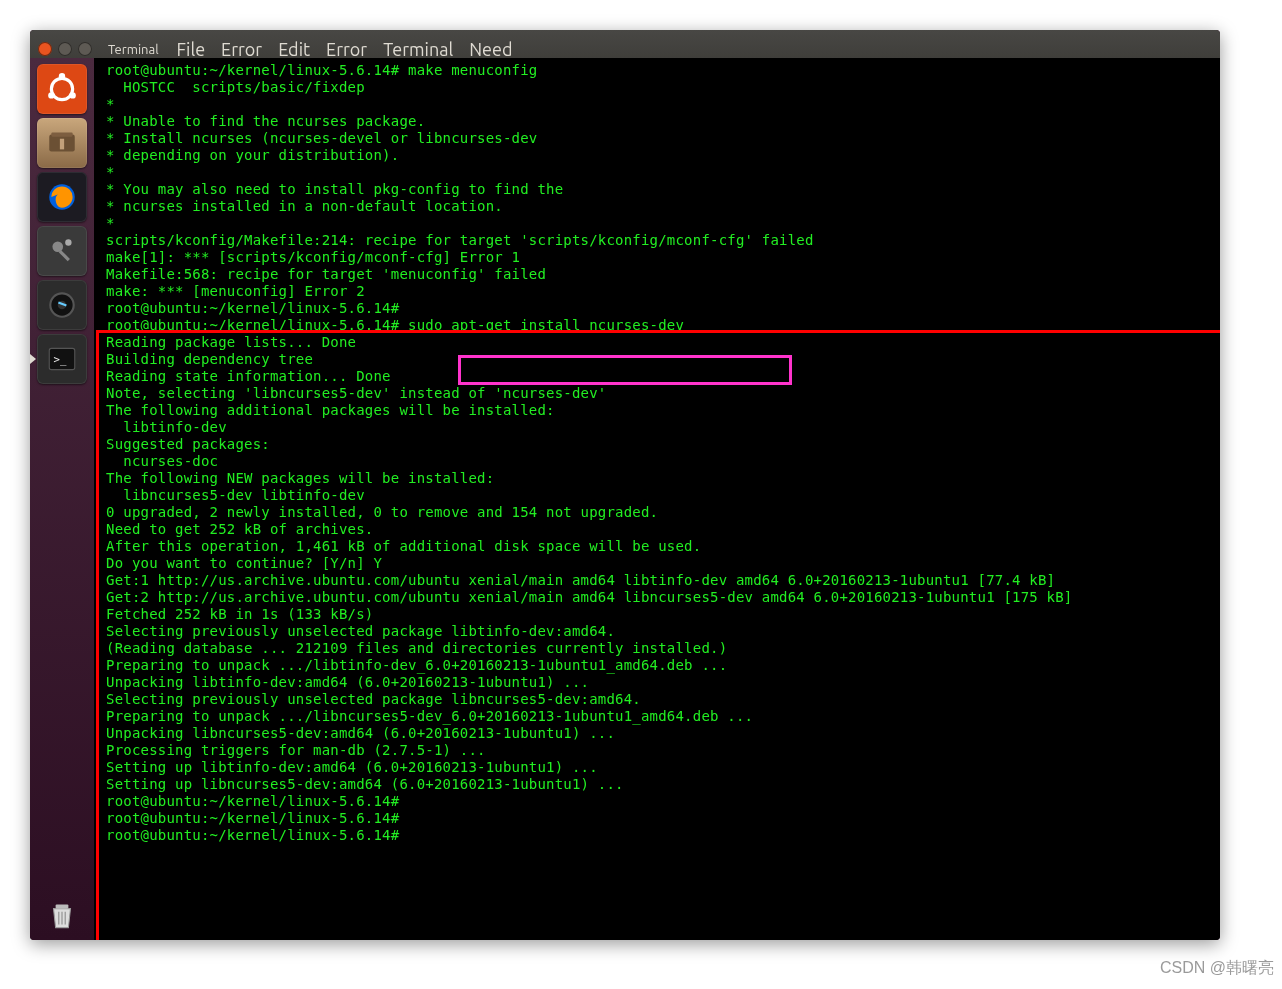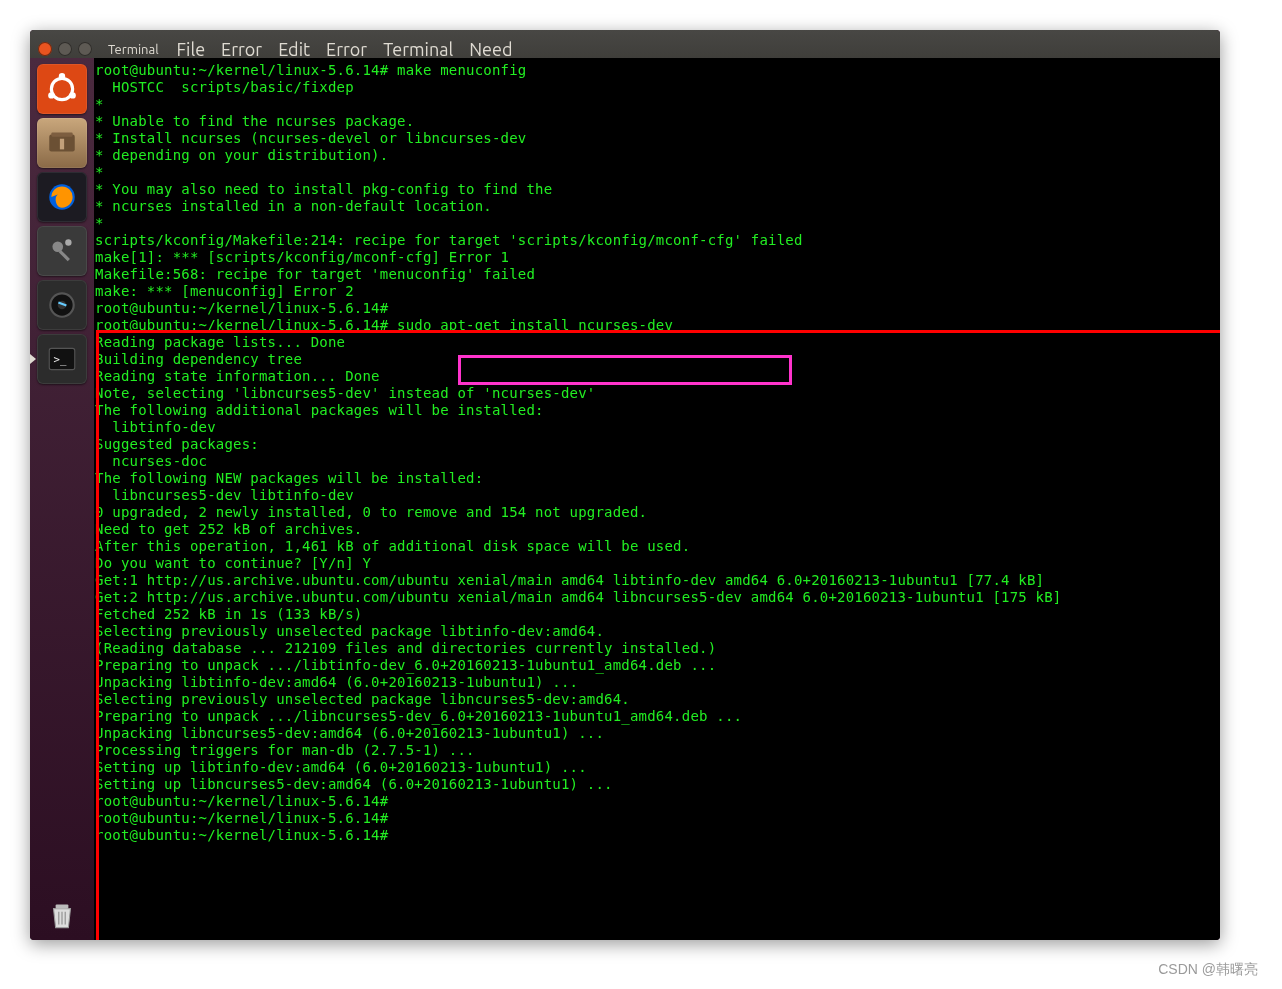--- a/index.html
+++ b/index.html
@@ -93,44 +93,44 @@
   .term {
     position: absolute;
     left: 64px;
     top: 28px;
     right: 0;
     bottom: 0;
     background: #000;
     color: #22ee22;
     font-size: 14px;
     line-height: 17px;
-    padding: 4px 0 4px 1px;
+    padding: 4px 0 4px 12px;
     white-space: pre;
     overflow: hidden;
     letter-spacing: 0.2px;
   }
   .line { white-space: pre; }
   
   .hl-red {
     position: absolute;
     border: 3px solid #ff0000;
     pointer-events: none;
   }
   .hl-pink {
     position: absolute;
     border: 3px solid #ff33cc;
     pointer-events: none;
   }
   .watermark {
     position: absolute;
-    right: 24px;
+    right: 8px;
     bottom: 10px;
     color: rgba(120,120,120,.75);
     font-family: "Microsoft YaHei", Arial, sans-serif;
-    font-size: 14px;
+    font-size: 16px;
     user-select: none;
   }
 </style>
 </head>
 <body>
 
 <div class="canvas">
   <div class="desktop">
 
     <div class="titlebar">

